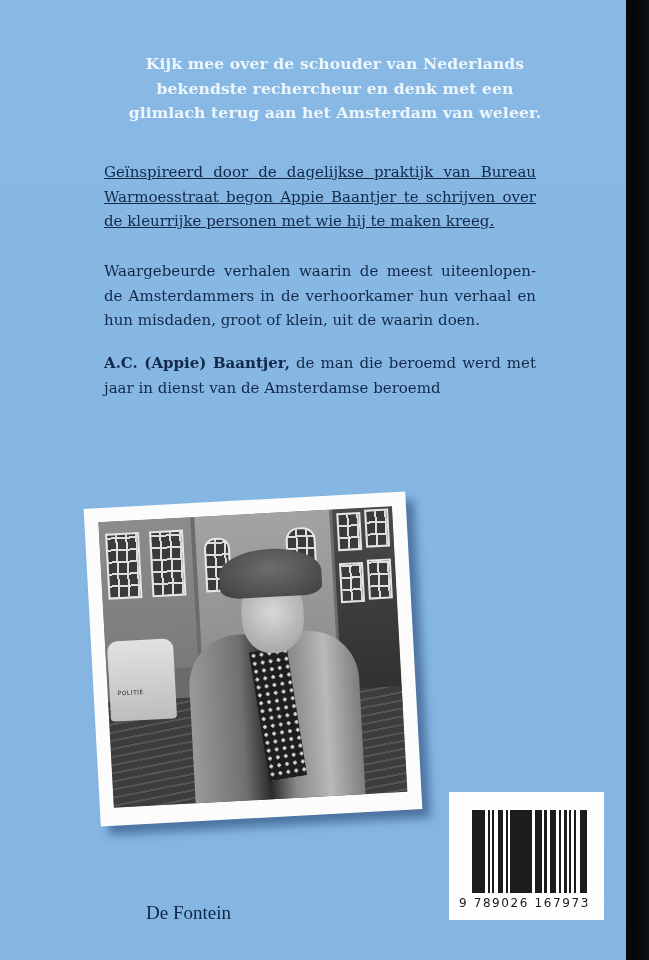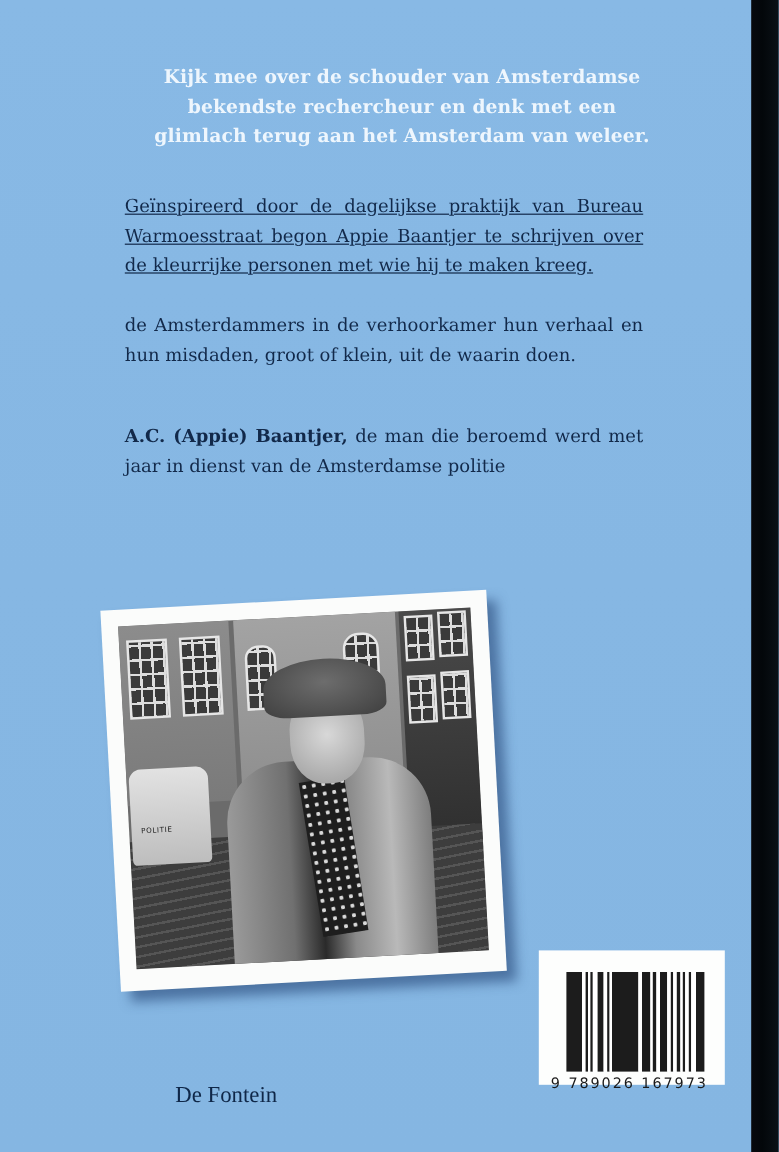--- a/index.html
+++ b/index.html
@@ -126,21 +126,21 @@
       position: absolute; left: 150px; top: 136px; width: 38px; height: 130px;
       background:
         radial-gradient(circle, #d8d8d8 1.5px, transparent 2px) 0 0/8px 8px,
         #1e1e1e;
       transform: rotate(-6deg);
     }
 
     .barcode-box {
       position: absolute;
       left: 449px; top: 792px;
-      width: 155px; height: 112px;
+      width: 155px; height: 128px;
       background: #fdfefd;
     }
     .barcode-bars {
       position: absolute;
       left: 23px; top: 18px;
       width: 115px; height: 83px;
       display: flex;
       align-items: stretch;
     }
     .barcode-bars span { display: block; height: 100%; }
@@ -161,39 +161,40 @@
       color: #0f2748;
       margin-left: 42px;
     }
   </style>
 </head>
 <body>
 
 <div class="cover">
 
   <div class="tagline">
-    <span class="line">Kijk mee over de schouder van Amsterdamse</span>
+    <span class="line">Kijk mee over de schouder van Nederlands</span>
     <span class="line">bekendste rechercheur en denk met een</span>
     <span class="line">glimlach terug aan het Amsterdam van weleer.</span>
   </div>
 
   <div class="para p1">
     <span class="line justify">Geïnspireerd door de dagelijkse praktijk van Bureau</span>
     <span class="line justify">Warmoesstraat begon Appie Baantjer te schrijven over</span>
     <span class="line">de kleurrijke personen met wie hij te maken kreeg.</span>
   </div>
 
   <div class="para p2">
+    <span class="line justify">Waargebeurde verhalen waarin de meest uiteenlopen-</span>
     <span class="line justify">de Amsterdammers in de verhoorkamer hun verhaal en</span>
     <span class="line">hun misdaden, groot of klein, uit de waarin doen.</span>
   </div>
 
   <div class="para p3">
     <span class="line justify"><span class="bold">A.C. (Appie) Baantjer,</span><span> de man die beroemd werd met</span></span>
-    <span class="line">jaar in dienst van de Amsterdamse politie</span>
+    <span class="line">jaar in dienst van de Amsterdamse beroemd</span>
   </div>
 
   <div class="photo-wrap">
     <div class="photo">
       <div class="bld-left">
         <div class="win" style="left:6px;top:12px;width:30px;height:62px;"></div>
         <div class="win" style="left:50px;top:12px;width:30px;height:62px;"></div>
       </div>
       <div class="bld-mid">
         <div class="win" style="left:8px;top:22px;width:22px;height:50px;border-radius:11px 11px 0 0;"></div>

